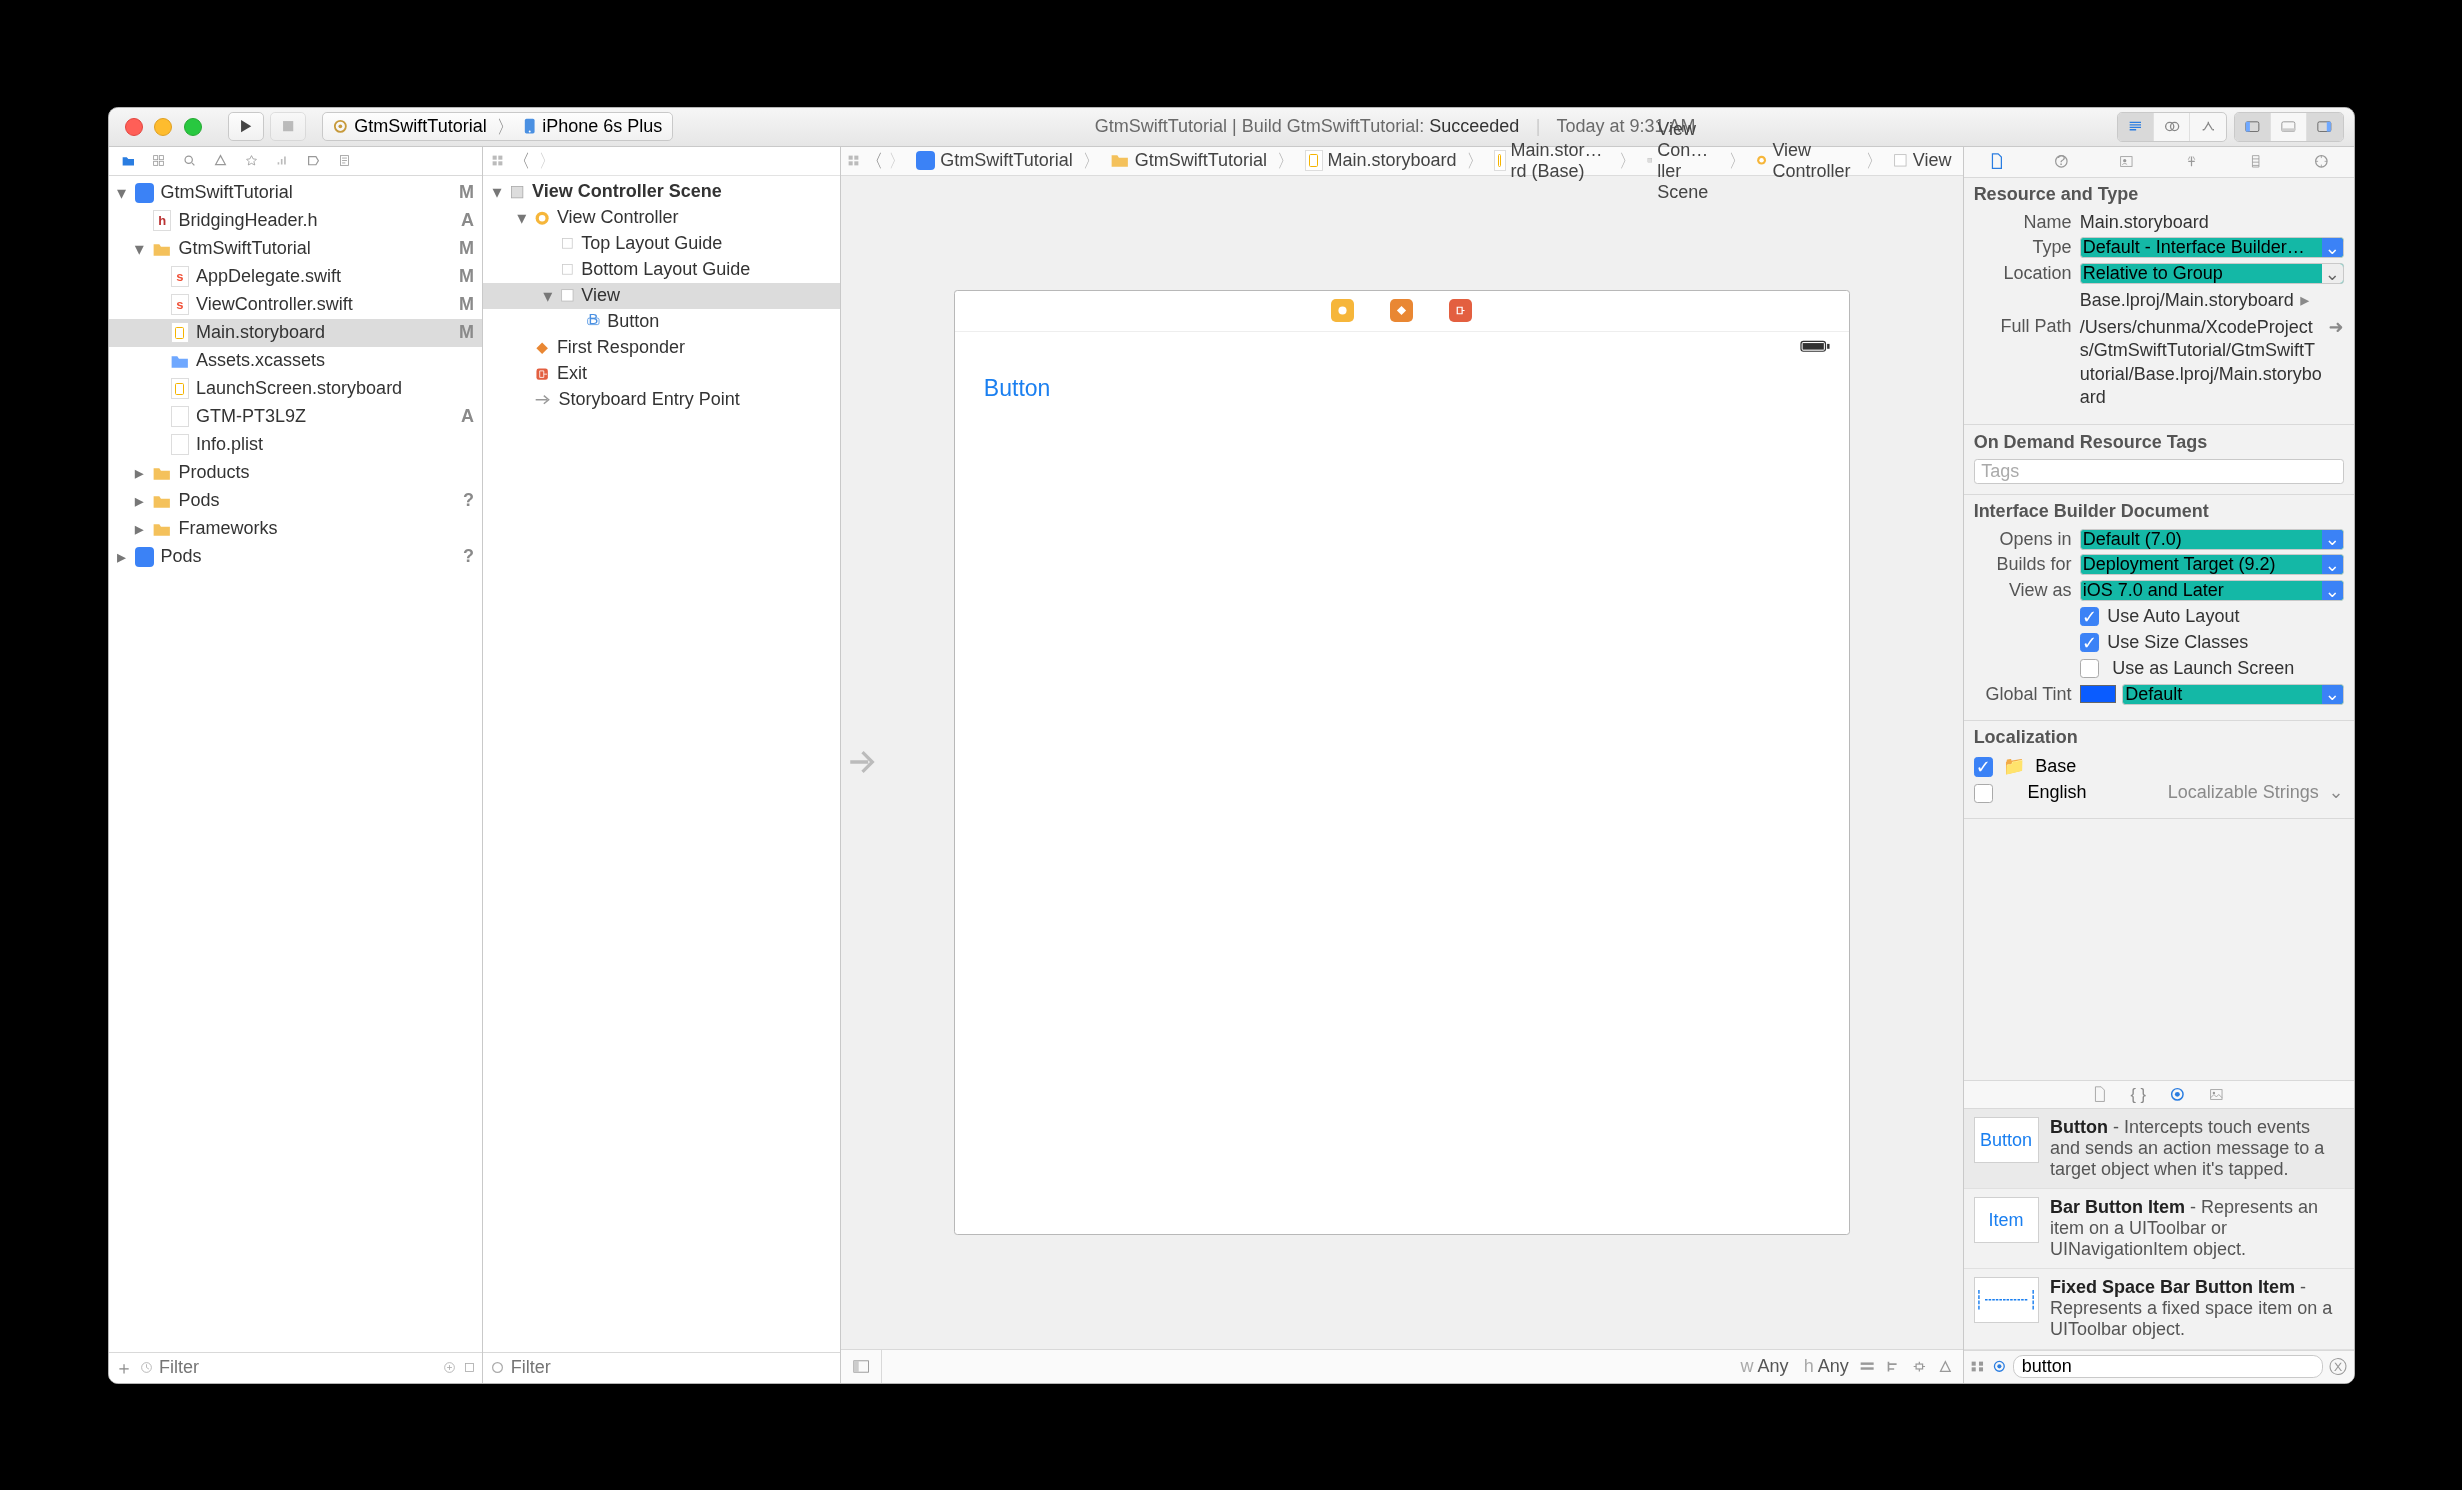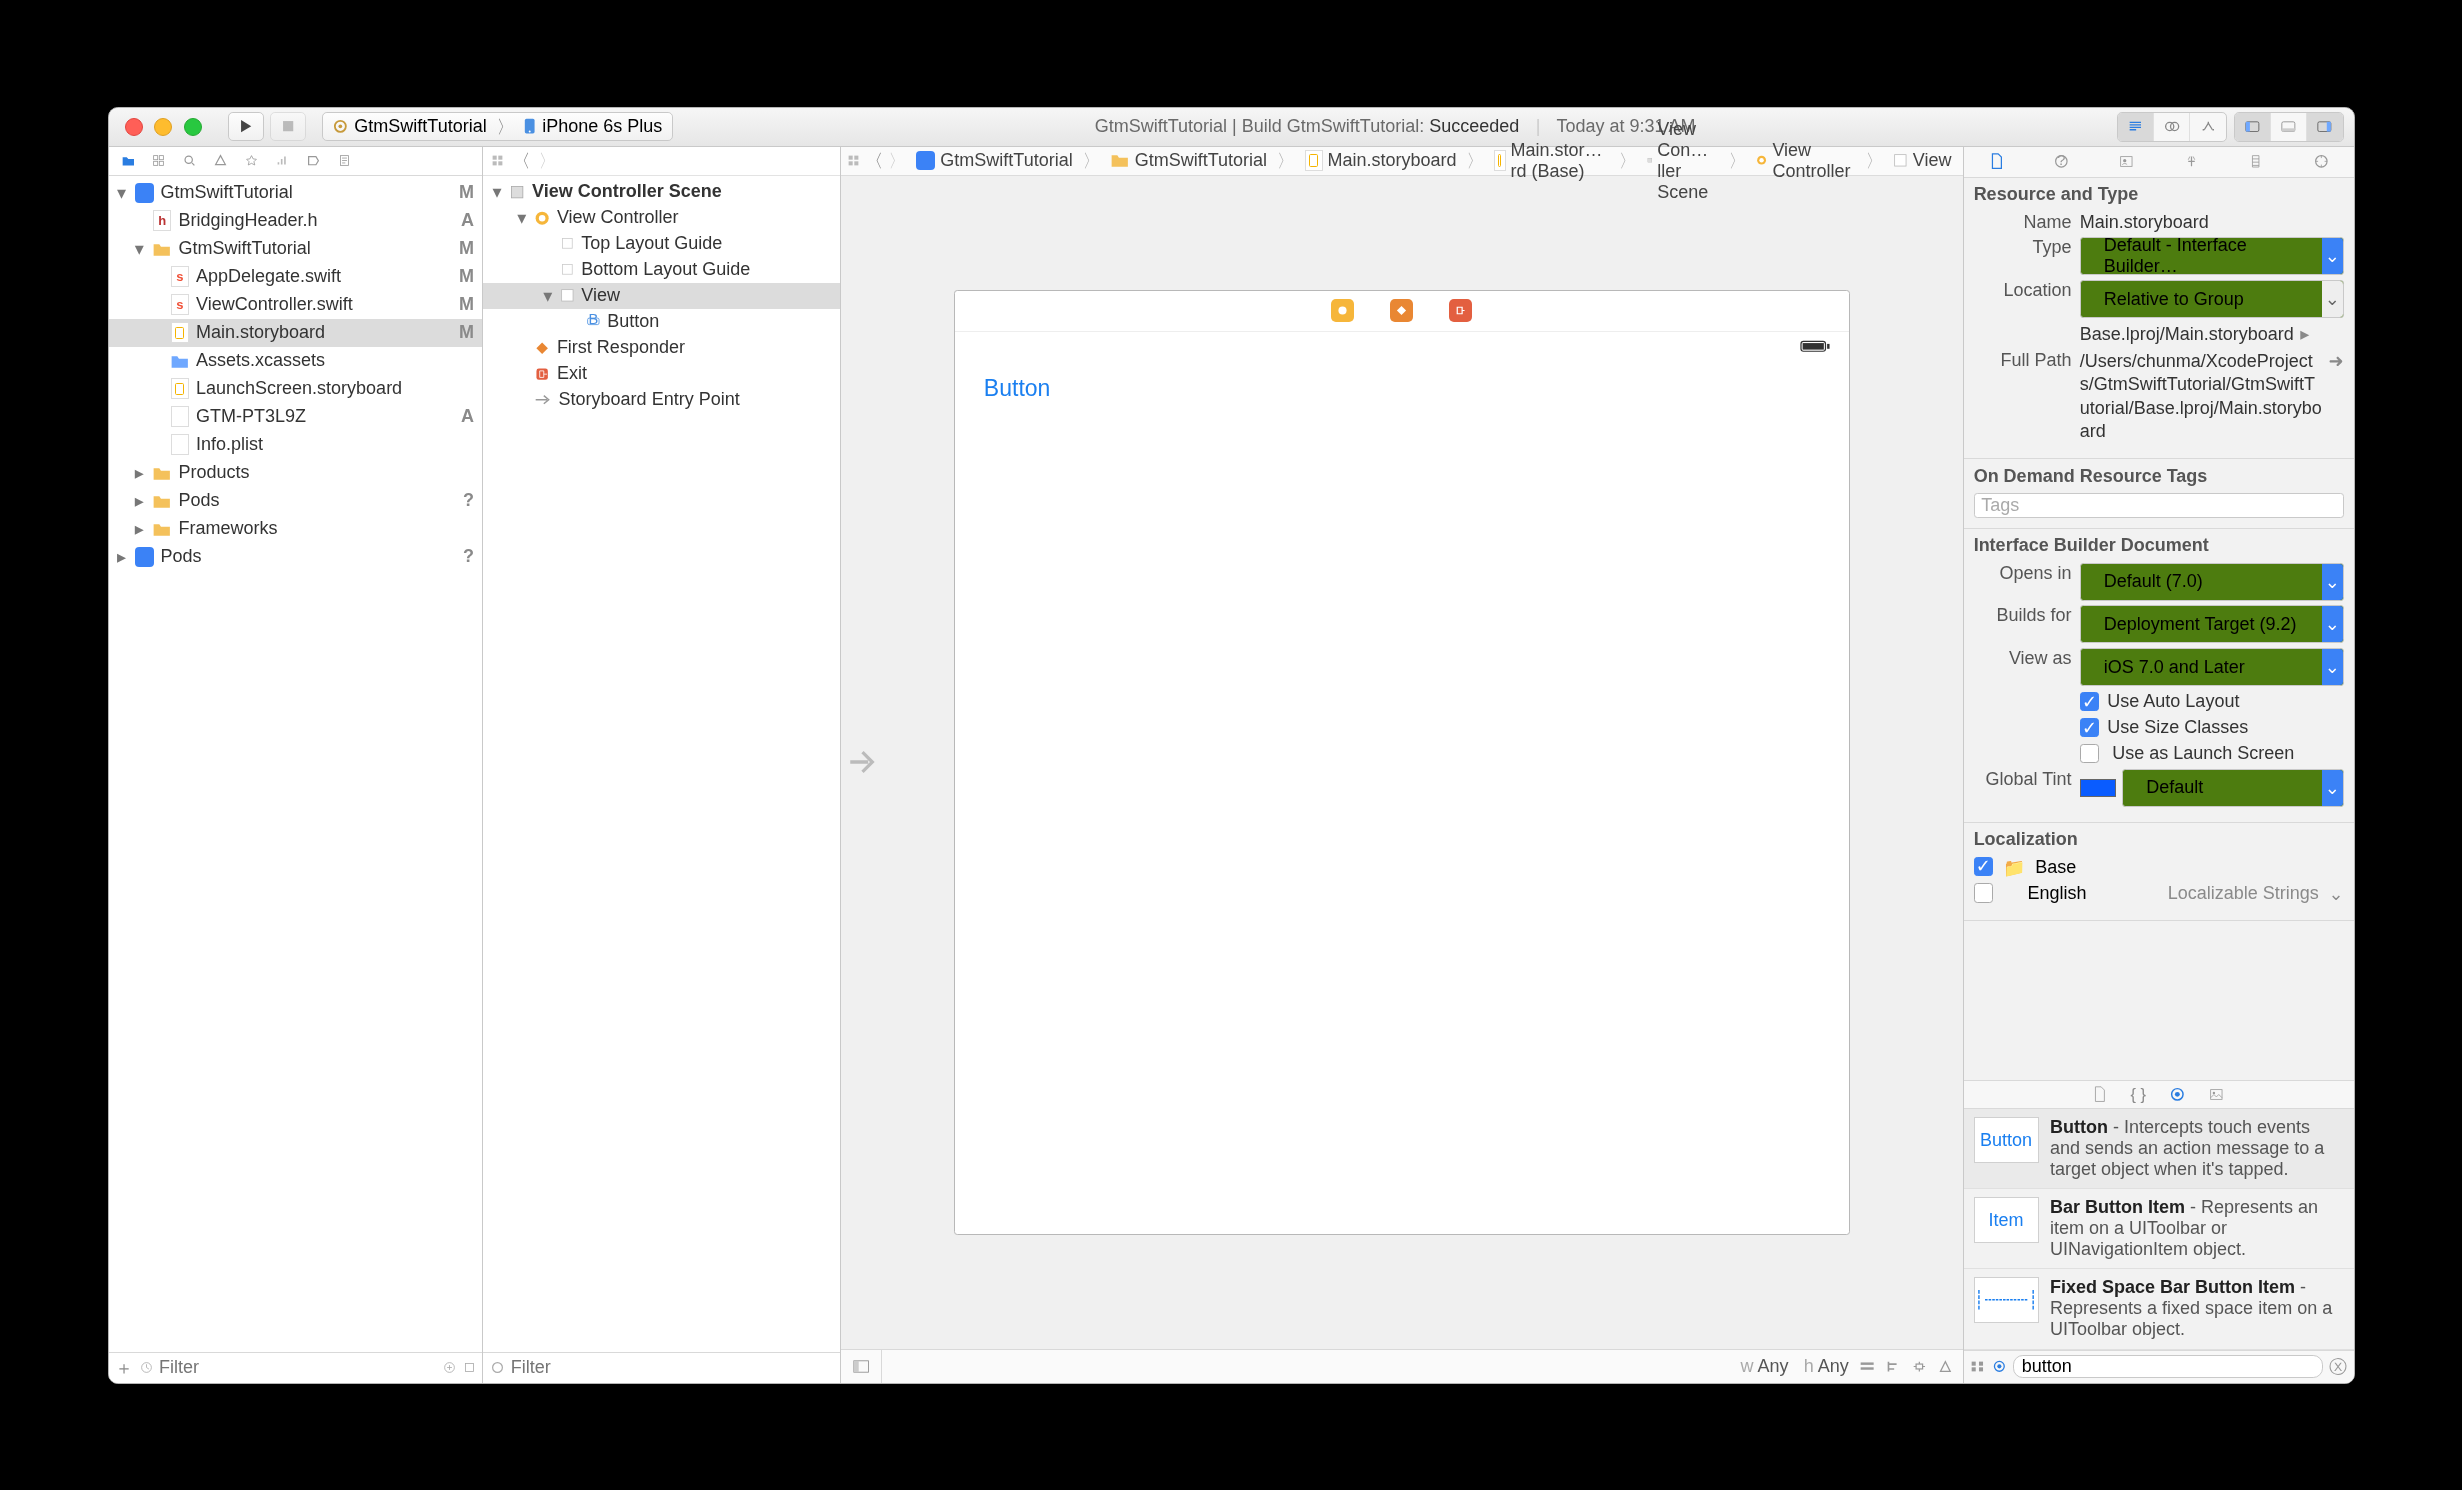--- a/index.html
+++ b/index.html
@@ -79,24 +79,24 @@
   .canvas-footer .right { display:flex; gap:11.4px; padding:0 9.8px; color:#7a7a7a;}
 
   
   .inspector { width: 391px; background:#f2f2f2; border-left:0.8px solid #c9c9c9; display:flex; flex-direction:column;}
   .insp-tabs { height:31px; display:flex; align-items:center; justify-content:space-around; border-bottom:0.8px solid #d9d9d9; background:#f7f7f7;}
   .insp-tabs .t { width:29px; height:24.4px; display:flex; align-items:center; justify-content:center; color:#8a8a8a;}
   .insp-tabs .t.active { color:#2a7de1;}
   .insp-body { flex:1; overflow:auto;}
   .sect { border-bottom:0.8px solid #d9d9d9; padding: 6.5px 9.8px 9.8px 9.8px;}
   .sect-title { font-weight:600; color:#555; margin-bottom:6.5px;}
-  .form-row { display:flex; align-items:flex-start; gap:8.1px; margin:4.9px 0;}
+  .form-row { display:flex; align-items:flex-end; gap:8.1px; margin:4.9px 0;}
   .form-row .lab { width:98px; text-align:right; color:#555;}
   .form-row .val { flex:1; color:#333;}
-  .select { flex:1; height:38px; background:#4d7c0f; border:0.8px solid #c9c9c9; border-radius:3.3px; display:flex; align-items:center; padding:0 23px; position:relative;}
+  .select { flex:1; height:21px; background:#14b8a6; border:0.8px solid #c9c9c9; border-radius:3.3px; display:flex; align-items:center; padding:0 2px; position:relative;}
   .select .caret { position:absolute; right:0; top:0; width:21px; height:100%; background:#3b82f6; border-radius:0 3.3px 3.3px 0; display:flex; align-items:center; justify-content:center; color:#fff;}
   .select.light .caret { background:#eee; color:#666;}
   .chk { width:19.5px; height:19.5px; border:0.8px solid #aaa; border-radius:3.3px; display:flex; align-items:center; justify-content:center; background:#fff;}
   .chk.on { background:#3b82f6; border-color:#3b82f6; color:#fff;}
   .tint-swatch { width:36px; height:18px; background:#0a5cff; border:0.8px solid #666;}
   .tags-input { width:100%; height:24.4px; border:0.8px solid #c9c9c9; border-radius:3.3px; background:#fff; padding:0 6.5px; color:#aaa; display:flex; align-items:center;}
   .lib-tabs { height:29px; display:flex; align-items:center; justify-content:center; gap:24.4px; border-top:0.8px solid #d9d9d9; border-bottom:0.8px solid #d9d9d9; background:#f7f7f7; color:#8a8a8a;}
   .lib-tabs .active { color:#2a7de1;}
   .lib { flex:0 0 auto; }
   .lib-item { display:flex; gap:11.4px; padding:8.1px 9.8px; border-bottom:0.8px solid #e0e0e0;}

